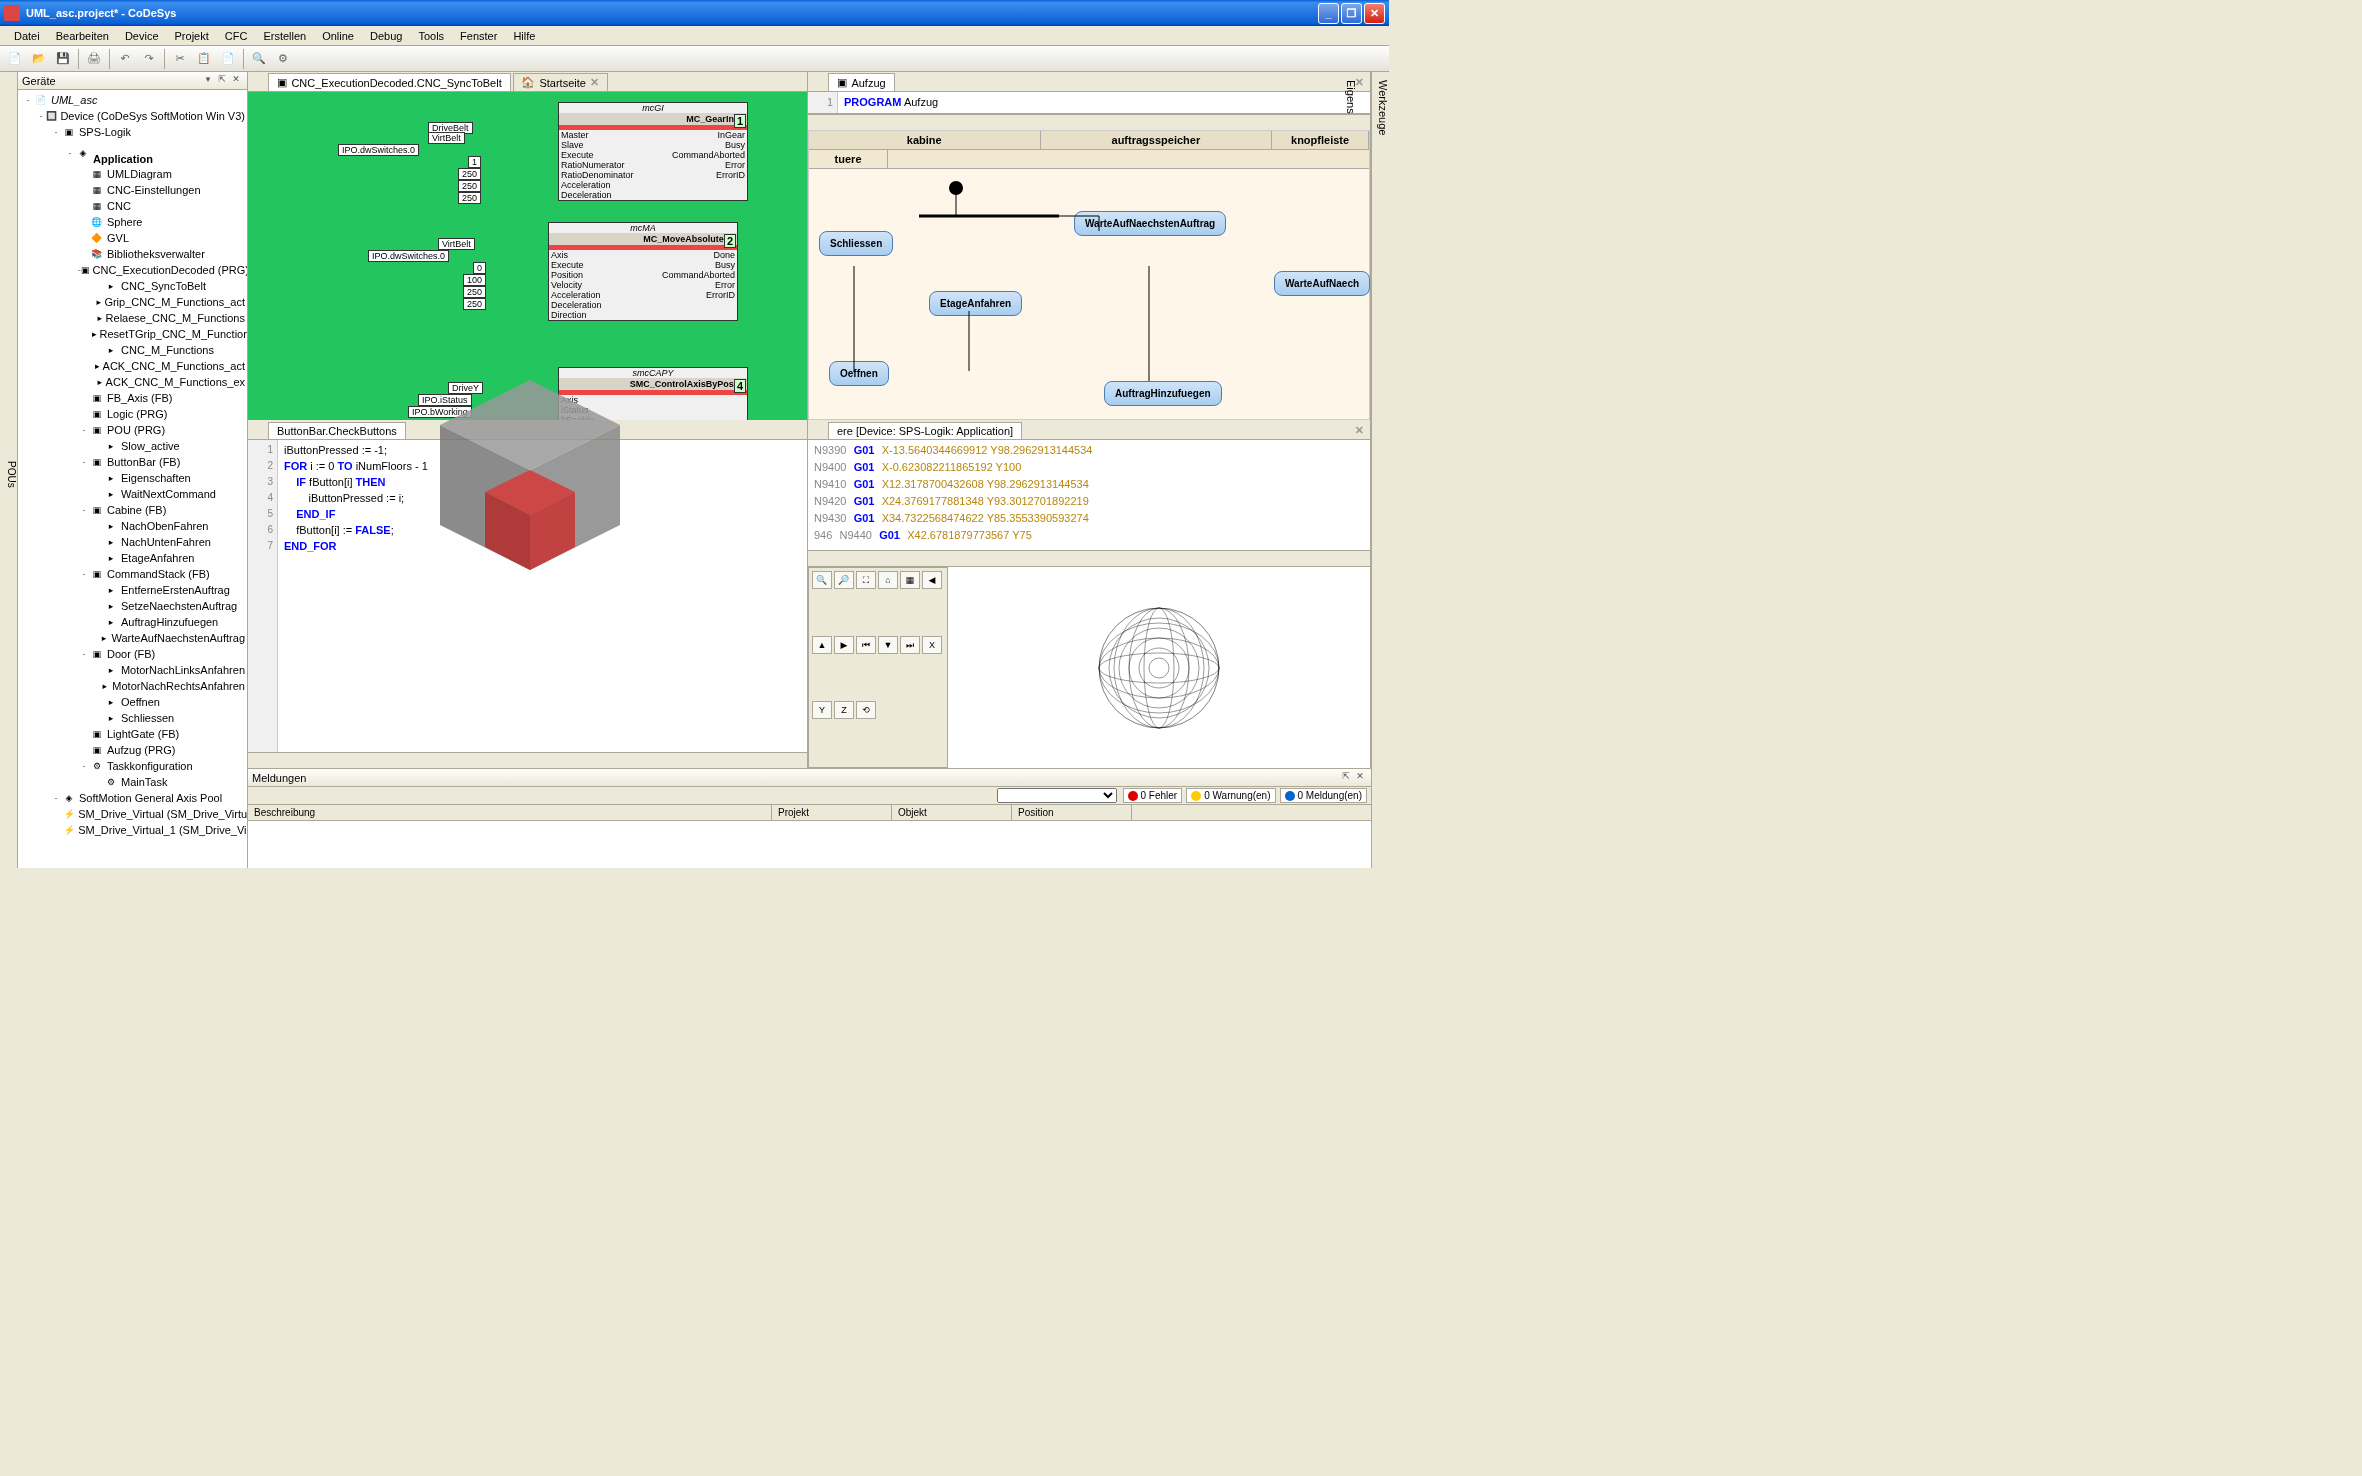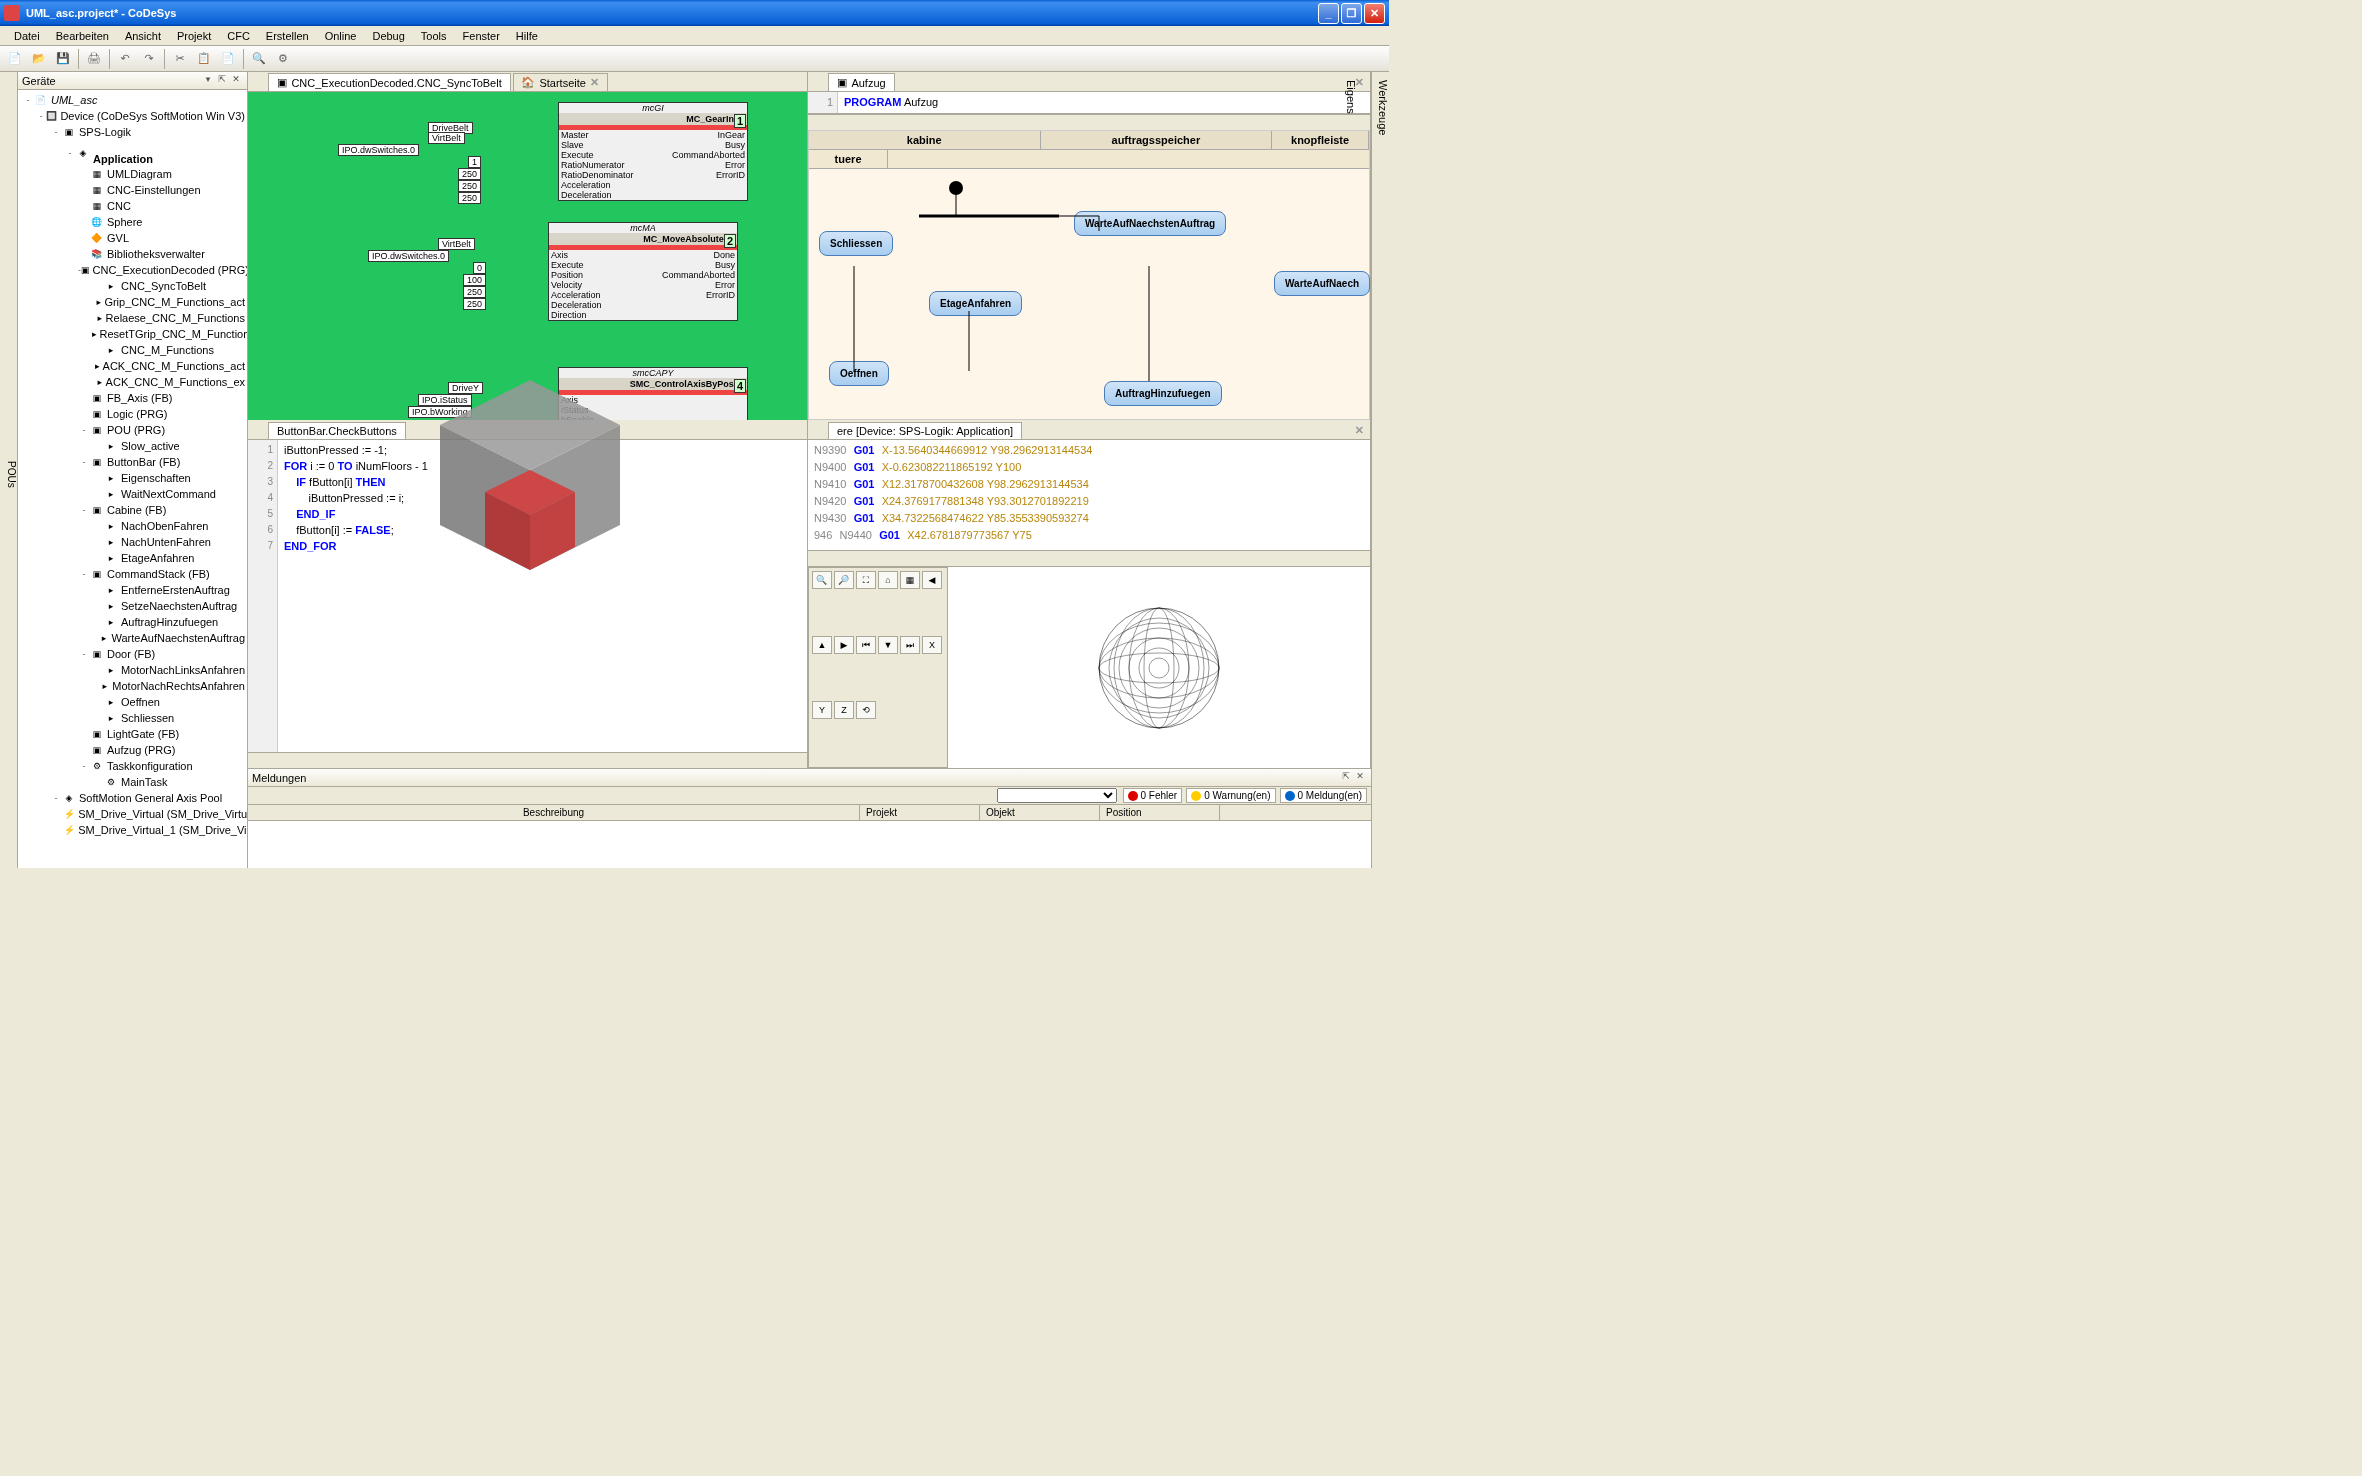--- a/index.html
+++ b/index.html
@@ -115,21 +115,21 @@
   <div class="win-btns">
     <div class="win-btn">_</div>
     <div class="win-btn">❐</div>
     <div class="win-btn close">✕</div>
   </div>
 </div>
 
 <div class="menubar" id="menubar">
     <span>Datei</span>
     <span>Bearbeiten</span>
-    <span>Ansicht</span>
+    <span>Device</span>
     <span>Projekt</span>
     <span>CFC</span>
     <span>Erstellen</span>
     <span>Online</span>
     <span>Debug</span>
     <span>Tools</span>
     <span>Fenster</span>
     <span>Hilfe</span>
   </div>
 
@@ -643,21 +643,21 @@
       </div>
       <div class="msg-toolbar">
         <select style="width:120px;font-size:10px"><option></option></select>
         <div id="badges" style="display:flex;gap:4px">
             <div class="msg-badge"><span class="dot" style="background:#d00"></span>0 Fehler</div>
             <div class="msg-badge"><span class="dot" style="background:#fc0"></span>0 Warnung(en)</div>
             <div class="msg-badge"><span class="dot" style="background:#06c"></span>0 Meldung(en)</div>
           </div>
       </div>
       <div class="msg-table-head" id="msg-cols">
-          <div class="msg-col" style="width: 612px; text-align: center;">Beschreibung</div>
+          <div class="msg-col" style="width: 524px;">Beschreibung</div>
           <div class="msg-col" style="width: 120px;">Projekt</div>
           <div class="msg-col" style="width: 120px;">Objekt</div>
           <div class="msg-col" style="width: 120px;">Position</div>
         </div>
       <div style="flex:1;background:white"></div>
     </div>
   </div>
 
   <div class="right-tabs">
     <span>Werkzeuge</span>

